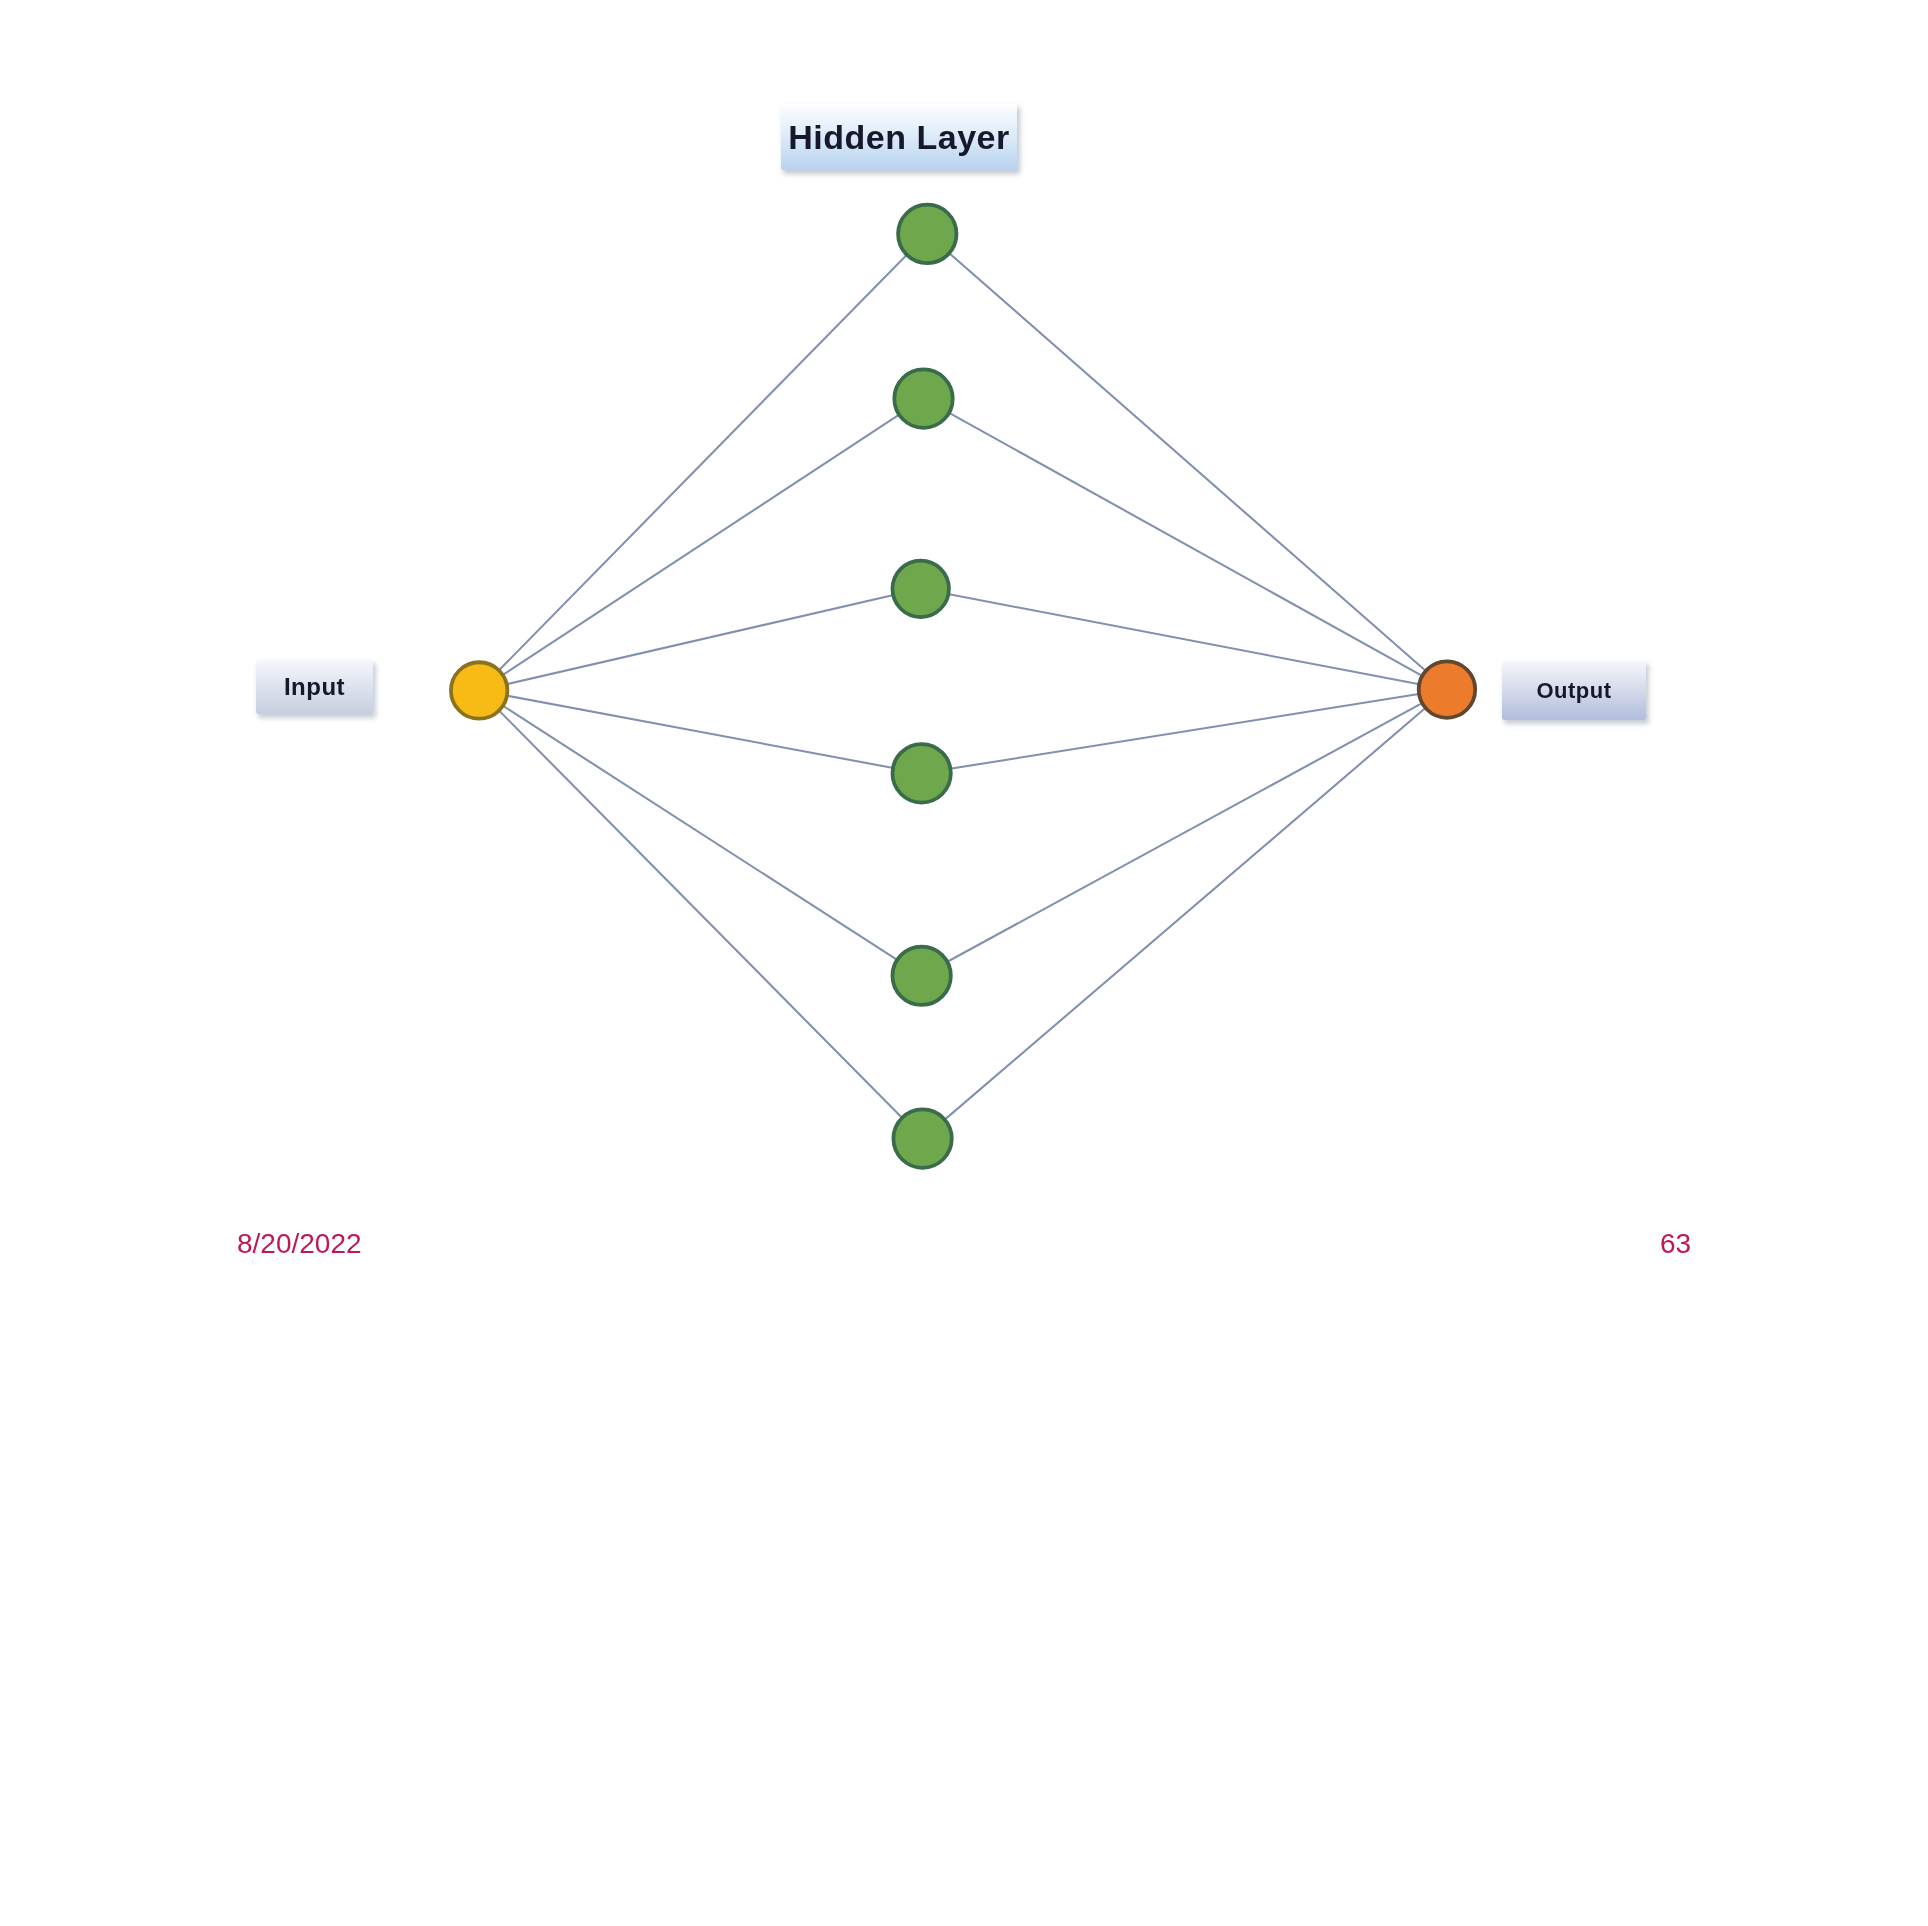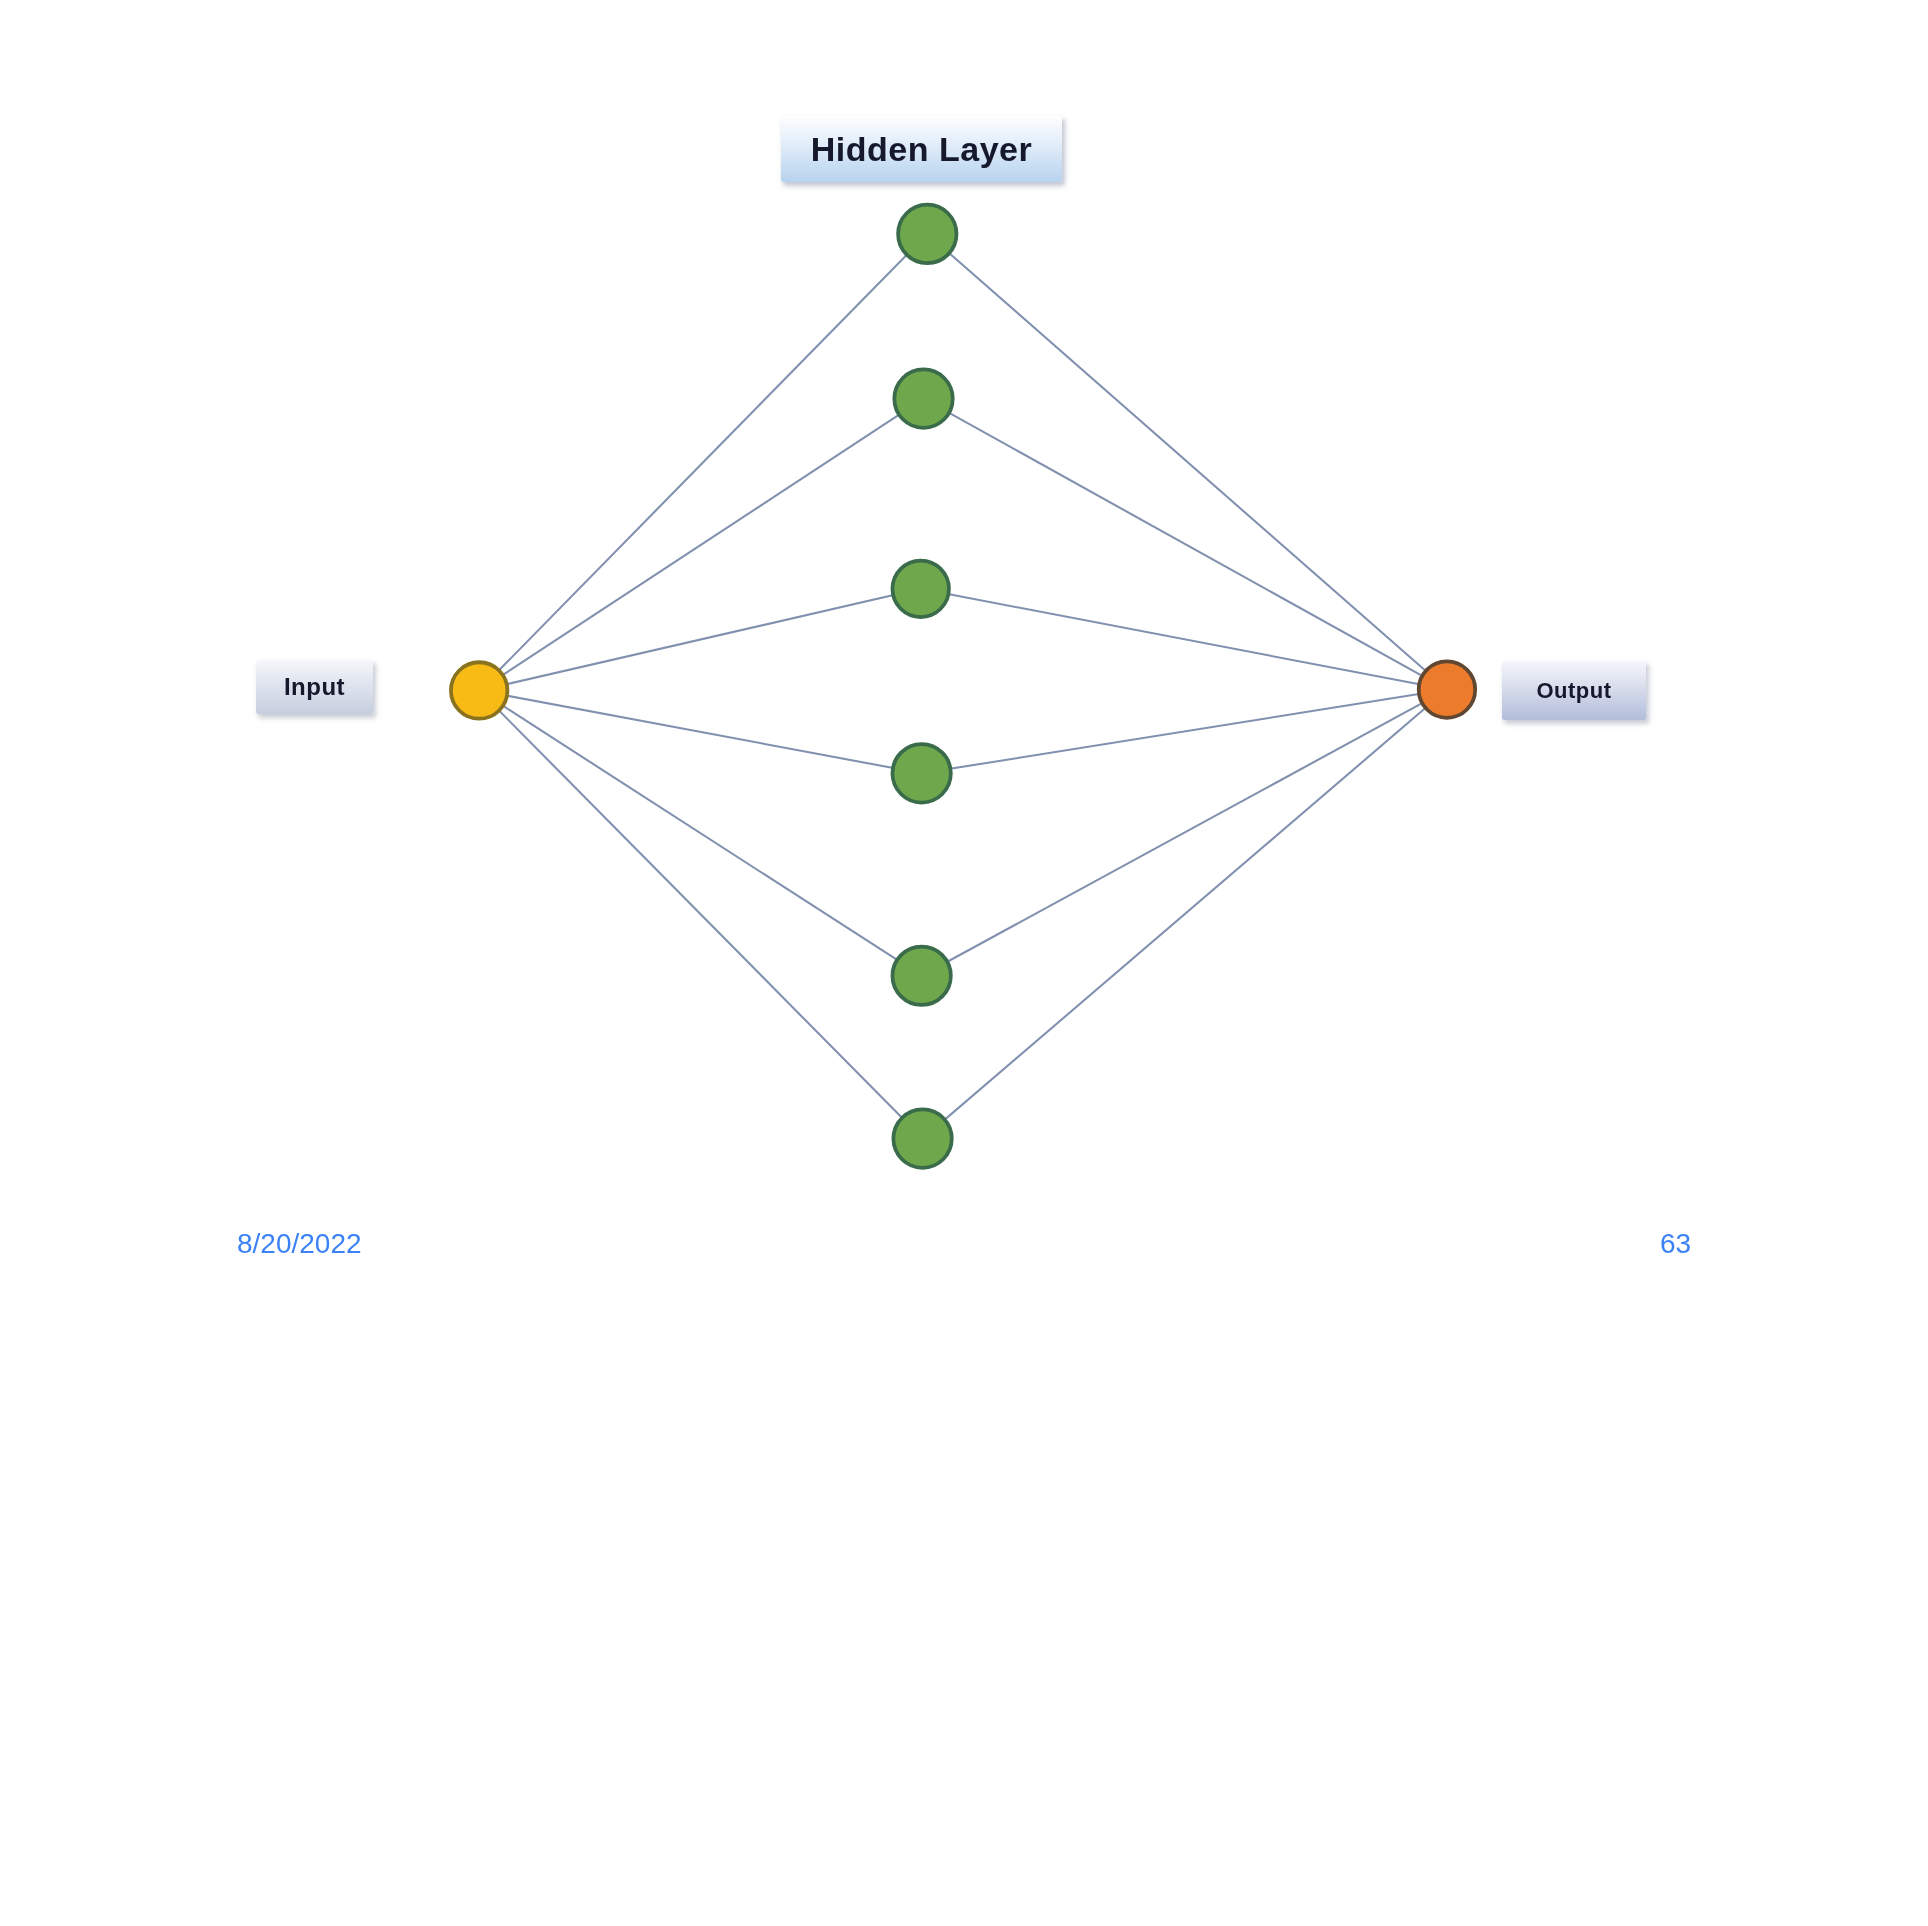--- a/index.html
+++ b/index.html
@@ -7,37 +7,37 @@
     width:1928px;height:1927px;background:#ffffff;position:relative;overflow:hidden;
     font-family:"Liberation Sans",sans-serif;
   }
   .slide{position:absolute;left:0;top:0;width:1928px;height:1927px;background:#ffffff;}
   #net-svg{position:absolute;left:0;top:0;}
   .label-box{
     position:absolute;display:flex;align-items:center;justify-content:center;
     font-weight:bold;color:#16182c;letter-spacing:0.5px;border-radius:2.8px;
   }
   .hidden-label{
-    left:781px;top:116px;width:281px;height:66px;font-size:34px;
+    left:781px;top:104px;width:236px;height:66px;font-size:34px;
     background:linear-gradient(180deg,#fefeff 0%,#e3eefa 40%,#b7d3ee 100%);
     box-shadow:2.8px 3.8px 5.6px rgba(120,130,150,0.45);
   }
   .input-label{
     left:256px;top:660px;width:117px;height:54px;font-size:24px;
     background:linear-gradient(180deg,#f5f7fb 0%,#dfe4ef 45%,#c6cede 100%);
     box-shadow:2.8px 3.8px 5.6px rgba(120,130,150,0.40);
   }
   .output-label{
     left:1502px;top:661px;width:144px;height:59px;font-size:22px;
     background:linear-gradient(180deg,#f5f6fc 0%,#d8ddec 45%,#b2bddb 100%);
     box-shadow:2.8px 3.8px 5.6px rgba(120,130,150,0.40);
   }
   .footer{
     position:absolute;top:1227px;left:0;width:1588px;height:40px;
-    color:#3b82f6;font-size:28px;line-height:34px;
+    color:#be185d;font-size:28px;line-height:34px;
   }
   .footer .date{position:absolute;left:237px;top:0;}
   .footer .title{position:absolute;left:0;top:0;width:100%;text-align:center;}
   .footer .page{position:absolute;left:1660px;top:0;}
 </style>
 </head>
 <body>
 
 <div class="slide">
 

